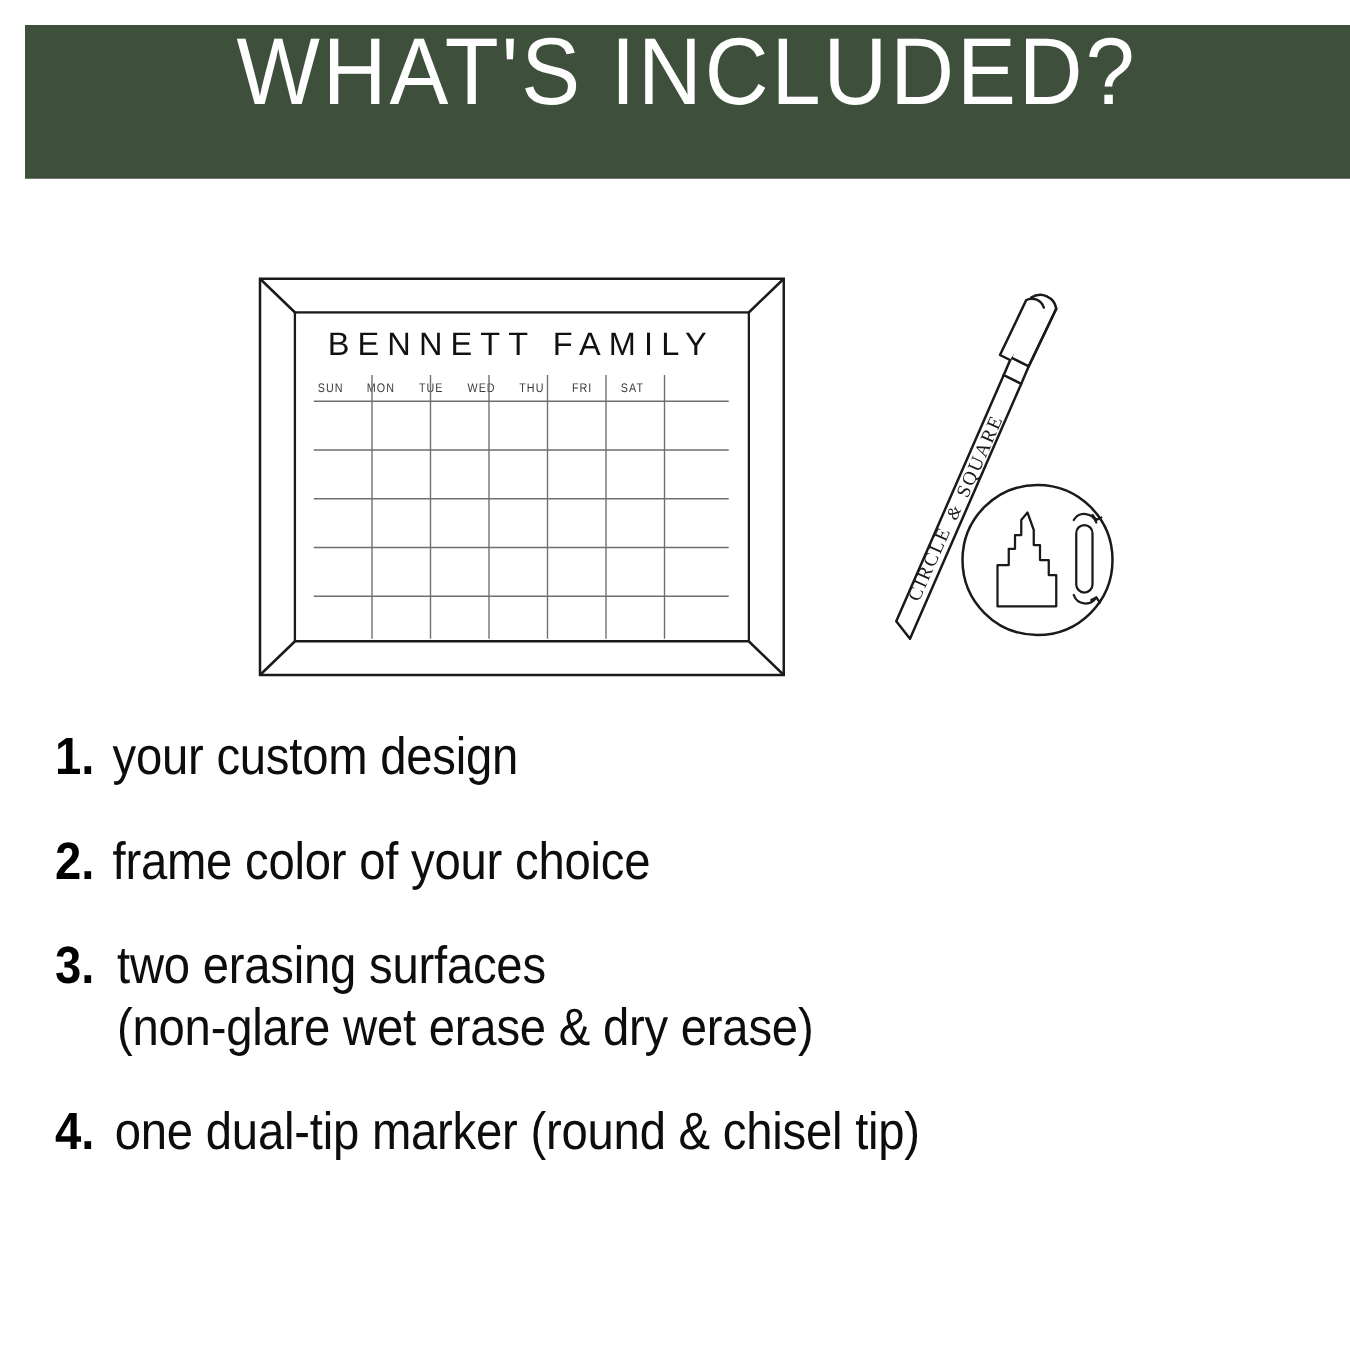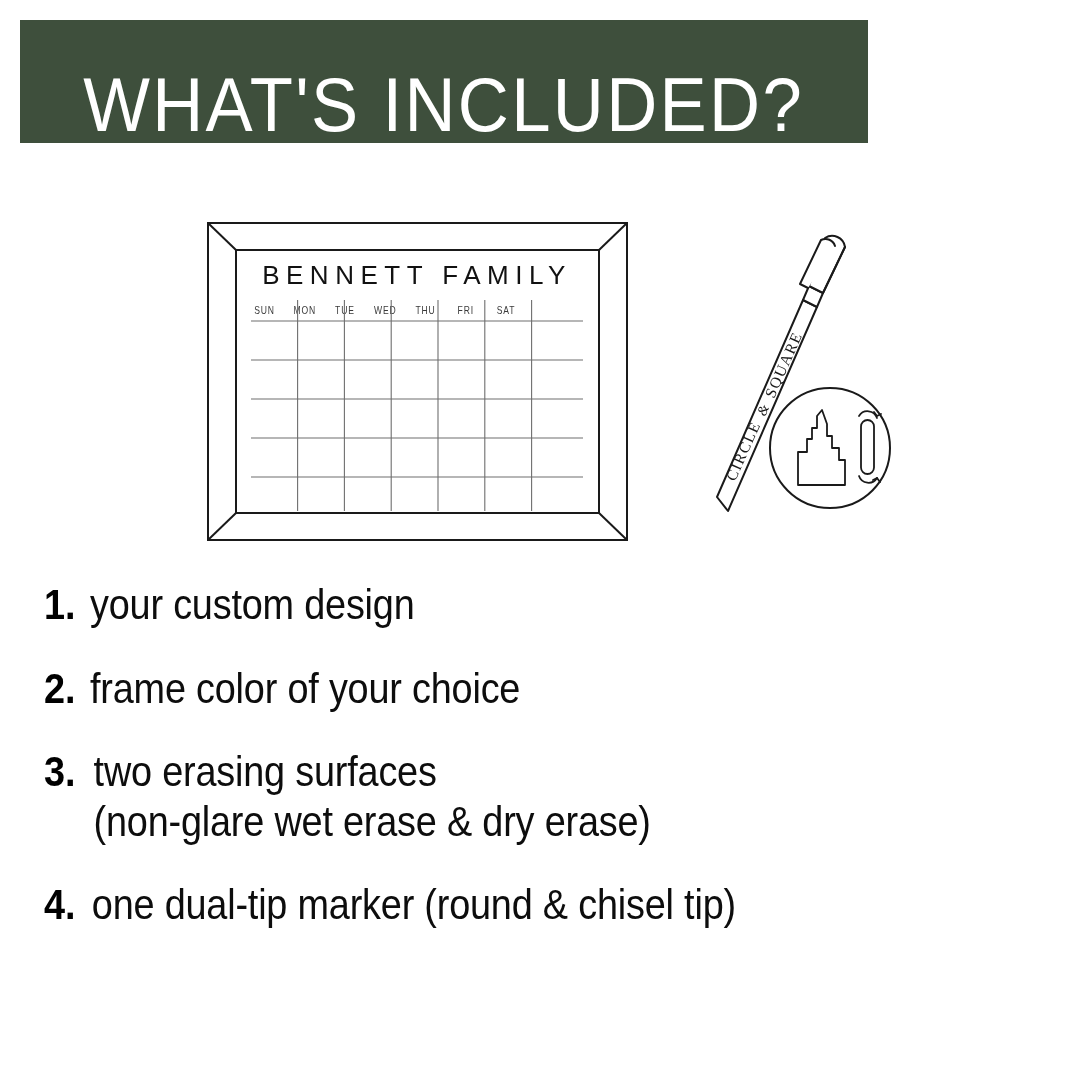--- a/index.html
+++ b/index.html
@@ -14,25 +14,25 @@
     color: #111111;
     overflow: hidden;
     position: relative;
   }
 
   
   .header-banner {
     position: absolute;
     left: 20px;
     top: 20px;
-    width: 848px;
+    width: 1060px;
     height: 123px;
     background: #3E4F3C;
     display: flex;
-    align-items: flex-end;
+    align-items: flex-start;
     justify-content: center;
     box-sizing: border-box;
   }
   .header-title {
     color: #ffffff;
     font-family: "Liberation Sans", sans-serif;
     font-size: 76px;
     font-weight: 400;
     letter-spacing: 2.5px;
     line-height: 1;

